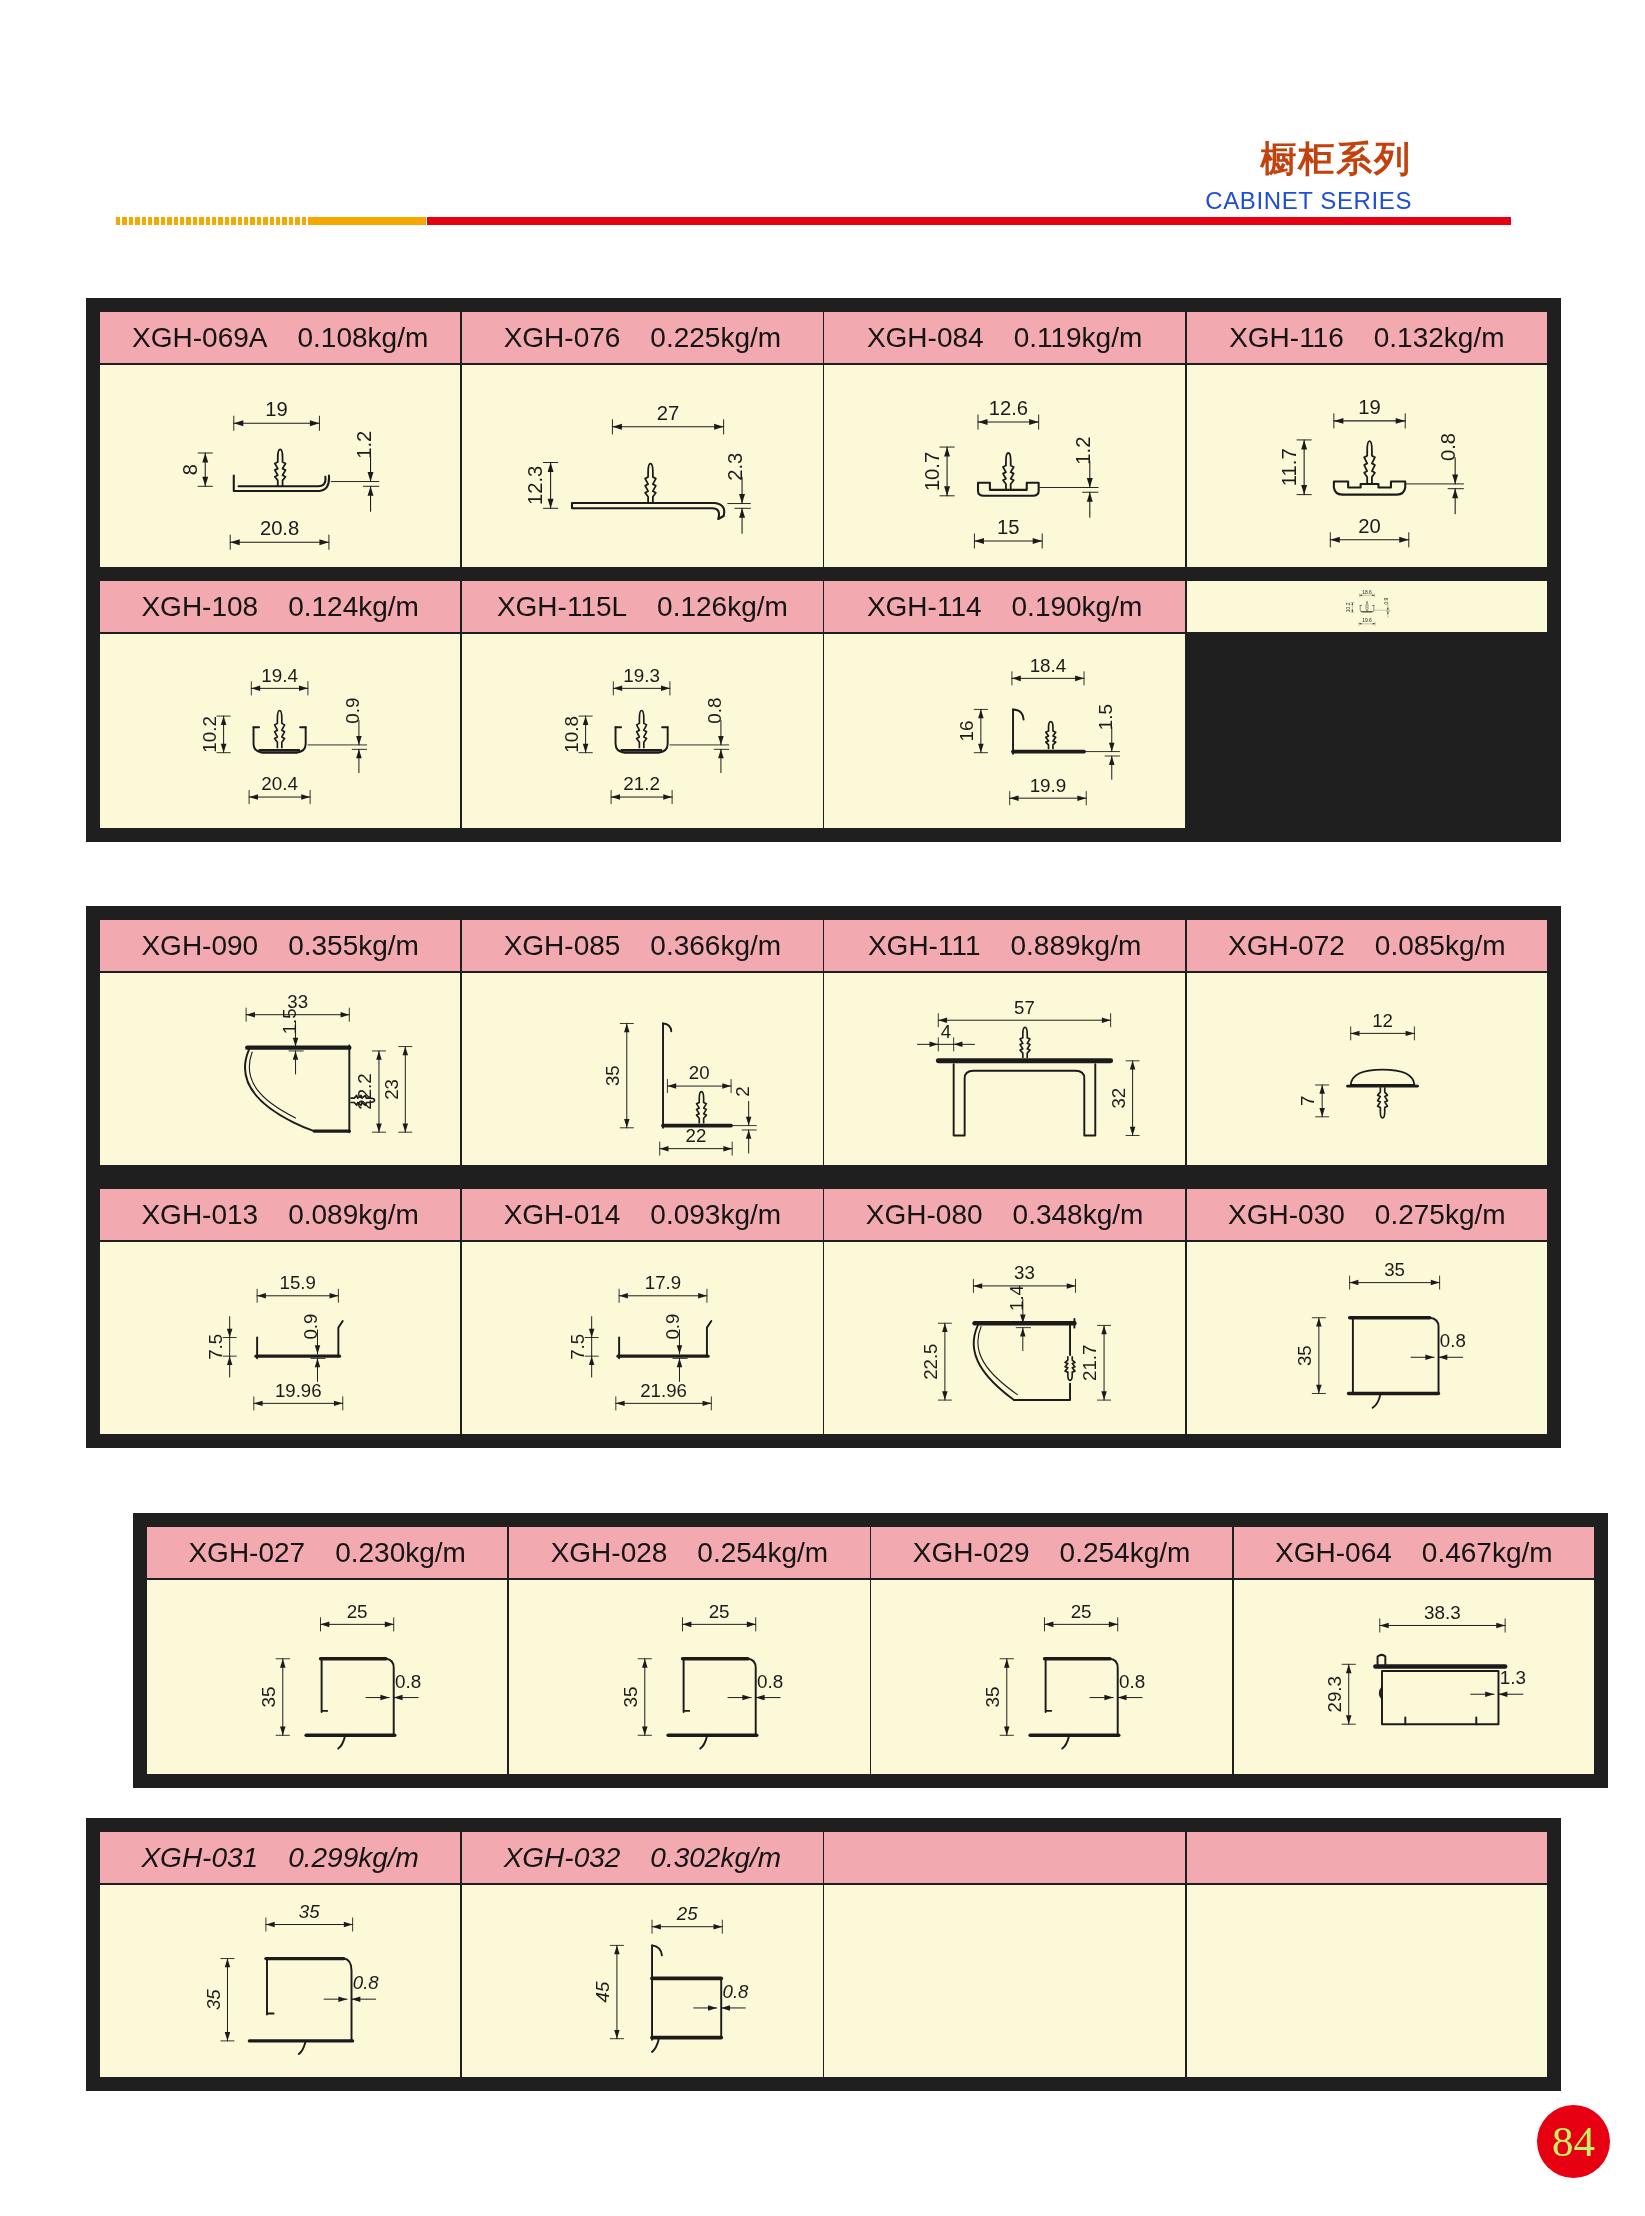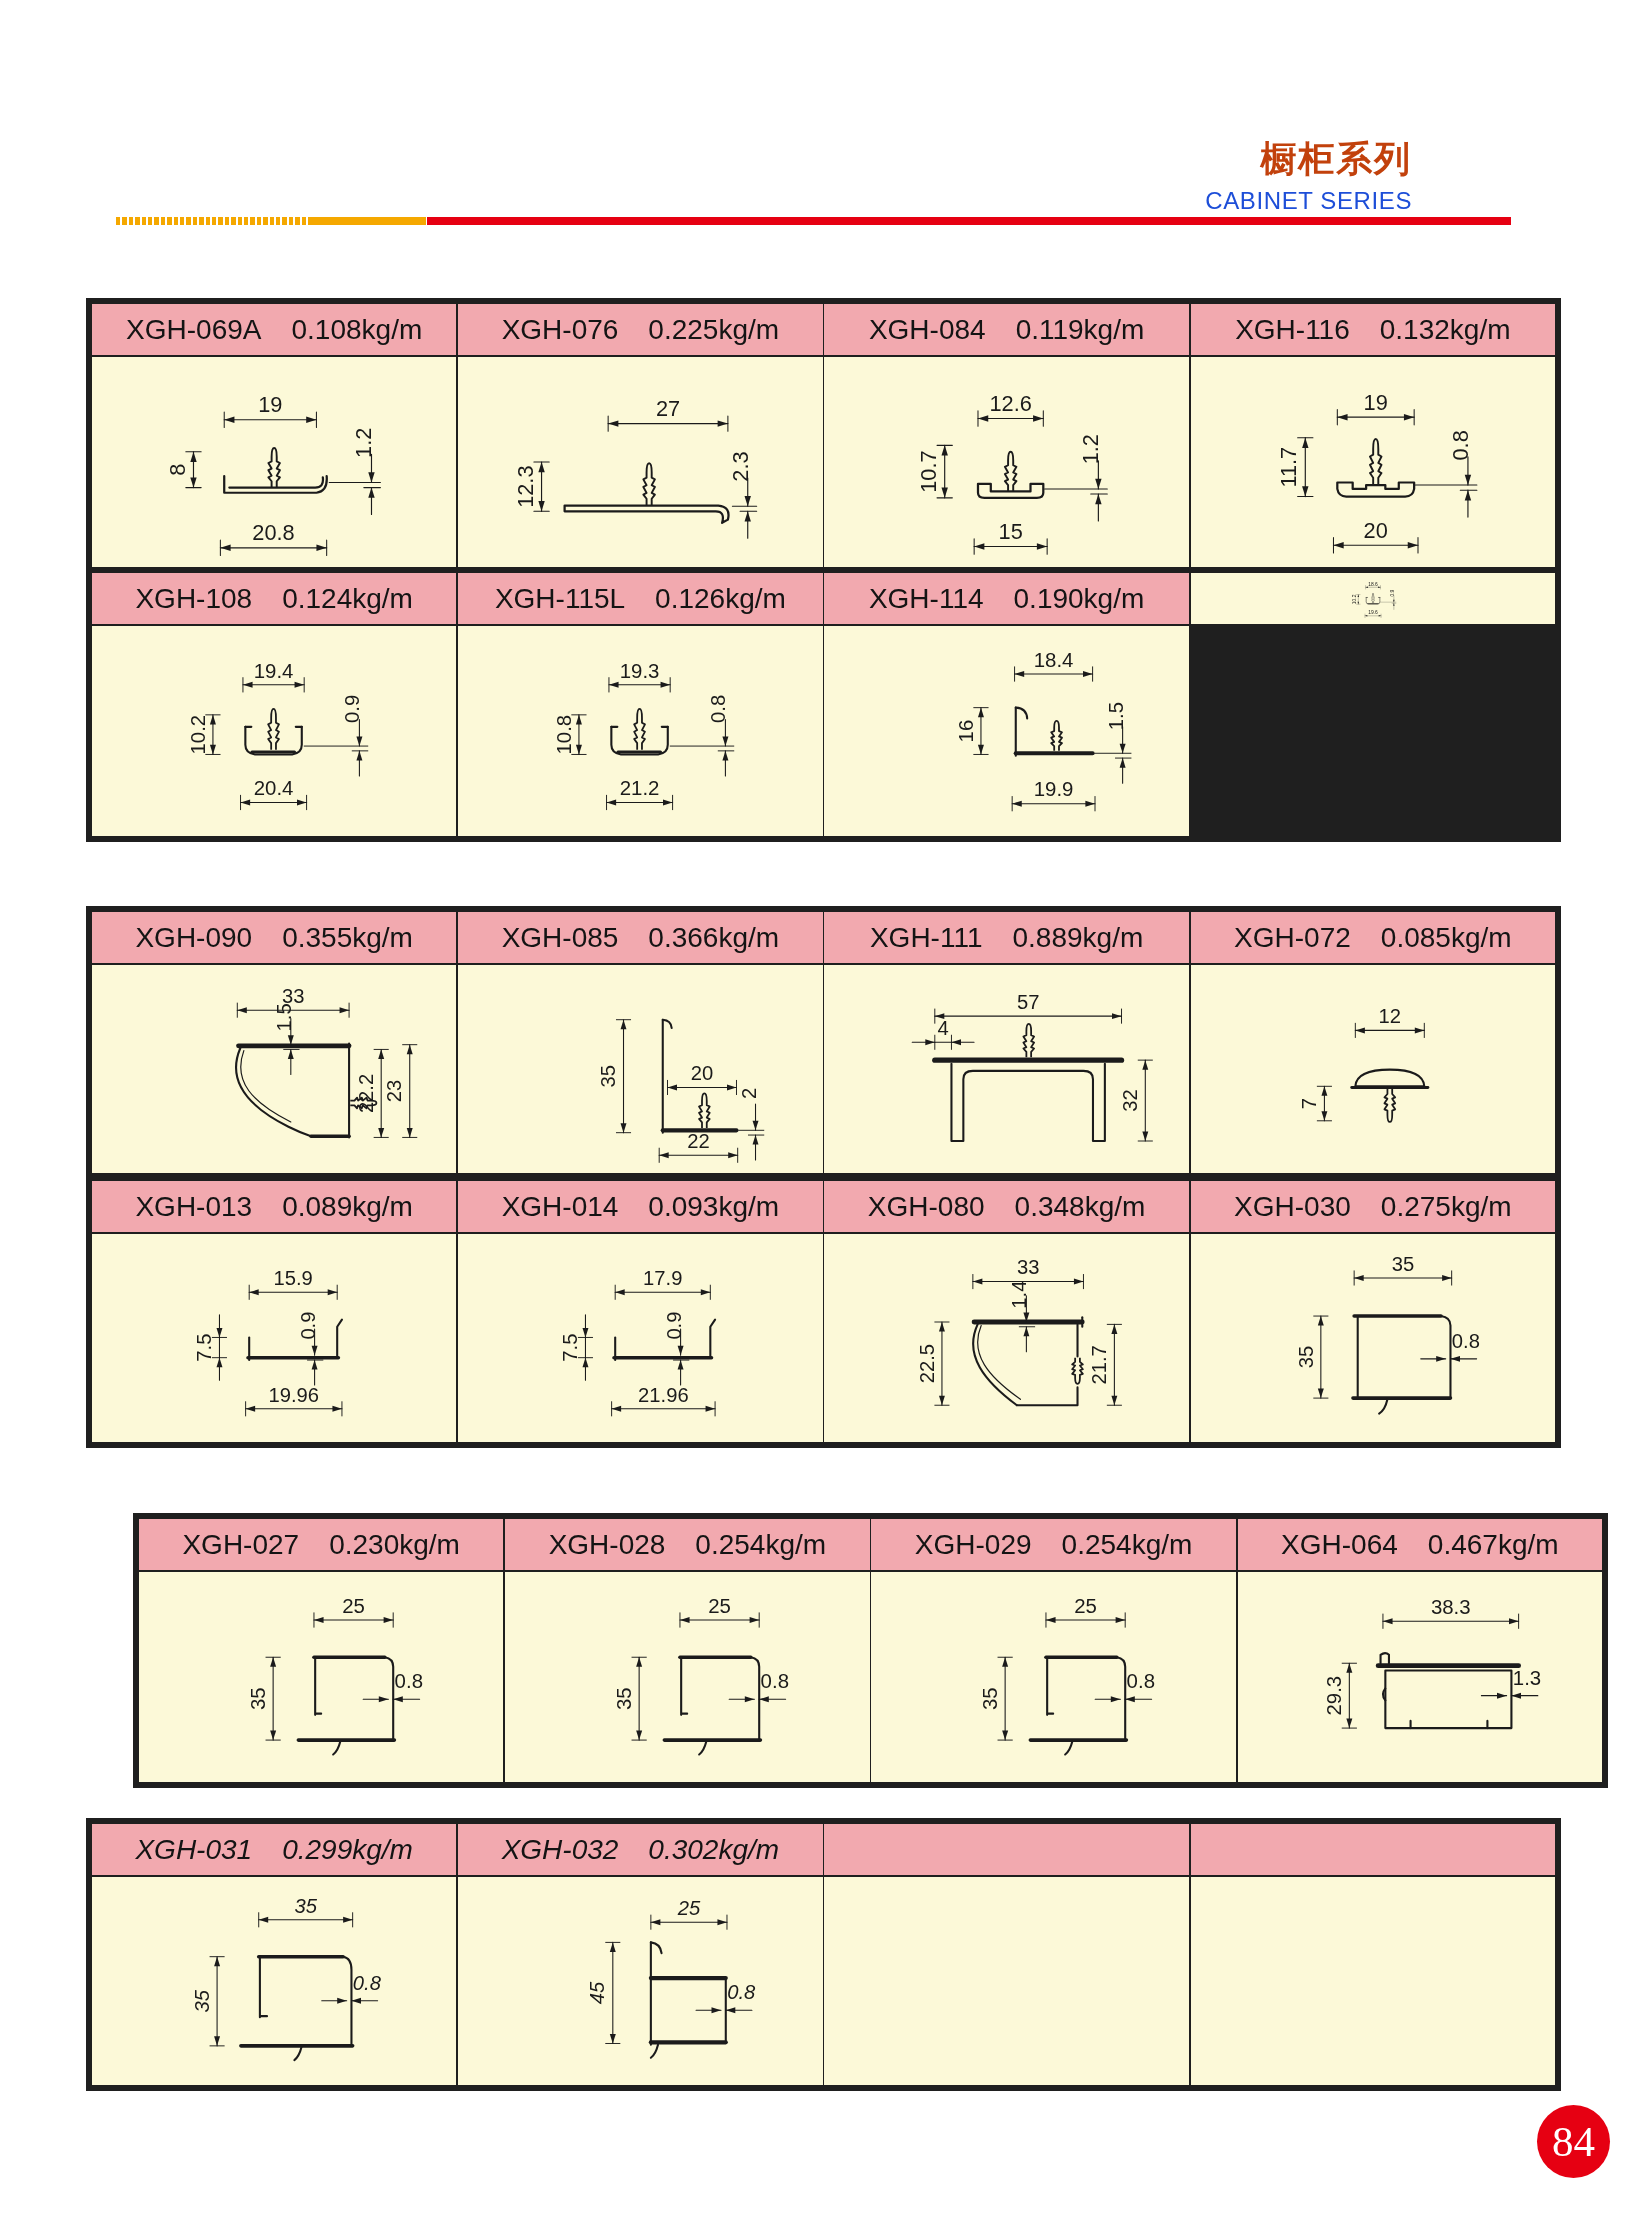--- a/index.html
+++ b/index.html
@@ -9,28 +9,28 @@
   .title-cn{font-size:36px;font-weight:bold;color:#c2410c;letter-spacing:1.9px;
             font-family:Liberation Mono, monospace;}
   .title-en{font-size:24px;color:#1d4ed8;letter-spacing:0.6px;margin-top:2.6px;}
   .bar{position:absolute;top:217px;height:8.4px;}
   .bar.barcode{left:116px;width:193px;
       background:repeating-linear-gradient(90deg,#f5a800 0 4.5px,#ffffff 4.5px 6.4px);}
   .bar.orange{left:309px;width:117px;background:#f5a800;}
   .bar.red{left:427px;width:1084px;background:#e60012;}
   #grid{position:absolute;left:0;top:0;width:1645px;height:2216px;}
   .rowgrp{position:absolute;left:86px;width:1475px;background:#1f1f1f;
-          box-sizing:border-box;padding:6px;display:grid;
+          box-sizing:border-box;padding:14px;display:grid;
           grid-template-columns:repeat(4,1fr);grid-template-rows:51px 1fr;gap:1.9px;}
   .cellhead{background:#f2a9af;display:flex;align-items:center;justify-content:center;
             gap:30px;font-size:28px;color:#141414;white-space:nowrap;}
   .cellbody{background:#fcf9d8;position:relative;}
   .cellbody svg{position:absolute;left:0;top:0;width:100%;height:100%;}
   .pagenum{position:absolute;left:1537px;top:2105px;width:73px;height:73px;
-           border-radius:50%;background:#e60012;color:#ffffff;display:flex;
+           border-radius:50%;background:#e60012;color:#bef264;display:flex;
            align-items:center;justify-content:center;font-size:43px;
            font-family:"Liberation Serif",serif;}
 </style>
 </head>
 <body>
 
 <div class="title-block">
   <div class="title-cn">橱柜系列</div>
   <div class="title-en">CABINET SERIES</div>
 </div>

